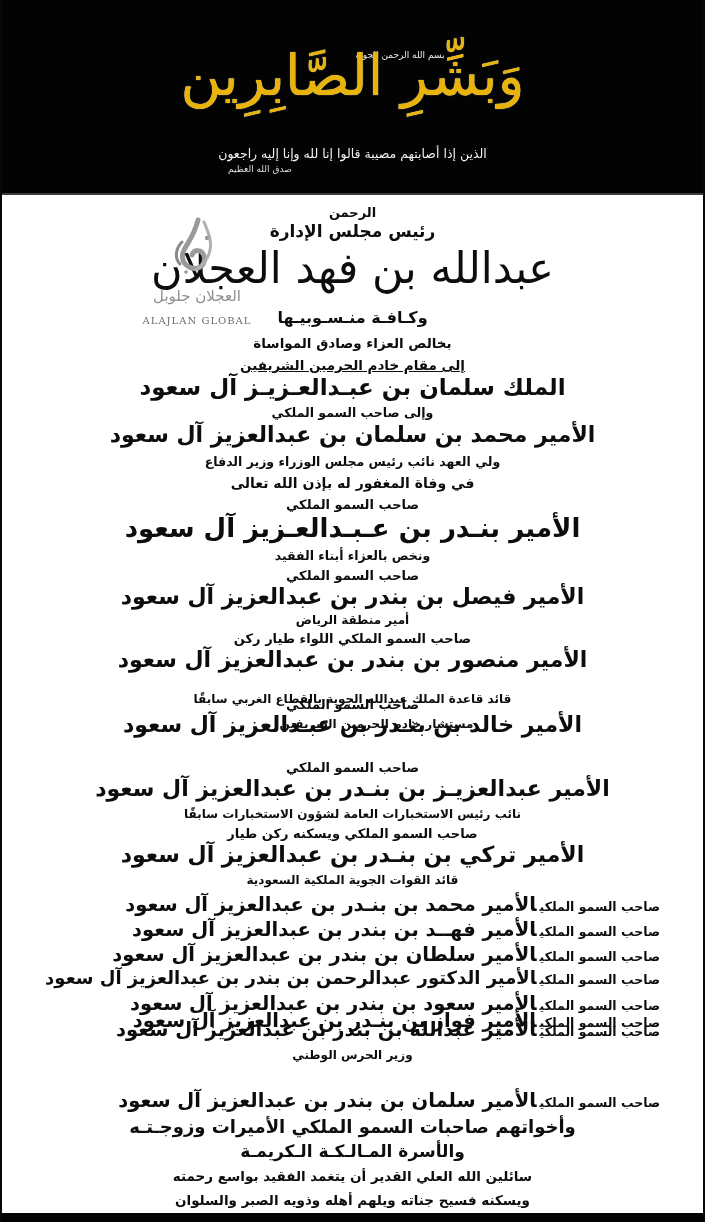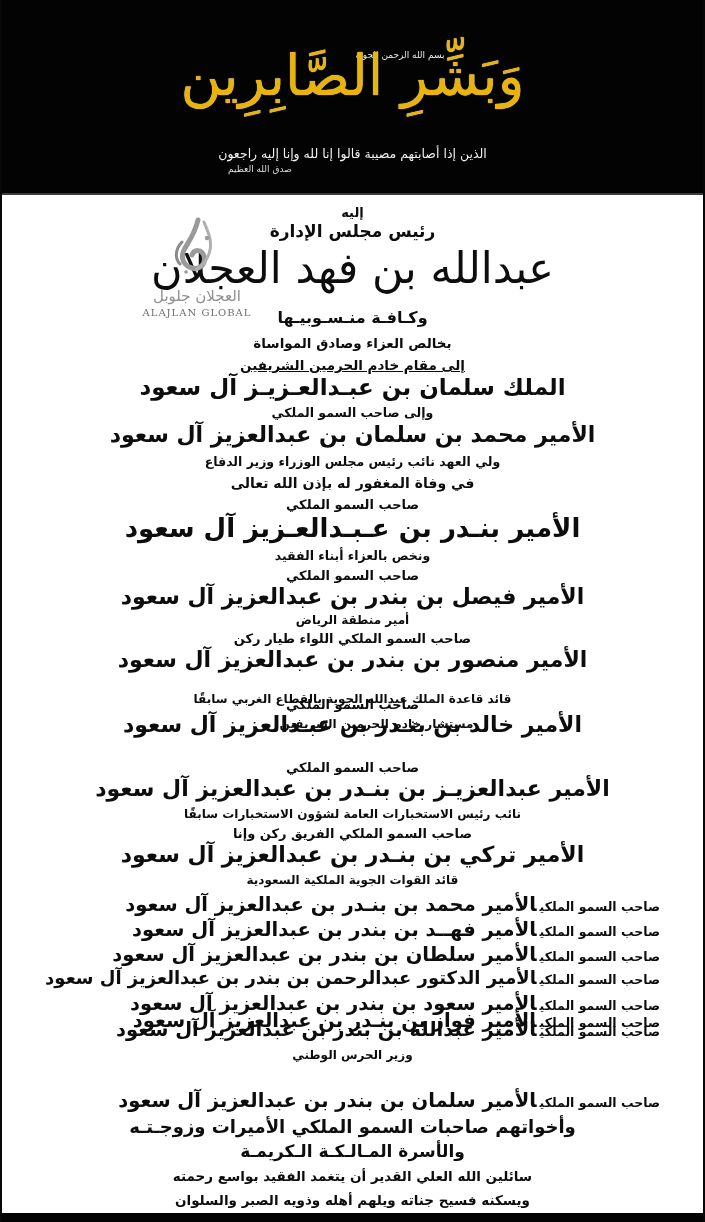--- a/index.html
+++ b/index.html
@@ -15,21 +15,21 @@
   
   .header{position:absolute;top:0;left:0;width:705px;height:193px;background:#030303;border-bottom:2px solid #3c3c3c;z-index:1;}
   .header .bismillah{position:absolute;top:50px;left:355px;width:90px;color:#e8e8e8;font-size:9px;text-align:center;direction:rtl;}
   .header .main-verse{position:absolute;top:26px;left:0;width:100%;text-align:center;color:#eab308;font-size:56px;line-height:100px;direction:rtl;text-shadow:0 0 1px #fff;}
   .header .sub-verse{position:absolute;top:146px;left:0;width:100%;text-align:center;color:#f2f2f2;font-size:12.5px;direction:rtl;}
   .header .sadaqa{position:absolute;top:164px;left:228px;color:#dedede;font-size:9px;direction:rtl;}
   
   .logo{position:absolute;top:216px;left:138px;width:118px;text-align:center;z-index:2;}
   .logo svg{display:block;margin:0 auto;}
   .logo-ar{color:#8f8f8f;font-size:15px;direction:rtl;line-height:17px;}
-  .logo-en{color:#6e6e6e;font-size:10px;letter-spacing:1px;font-family:"DejaVu Serif",serif;margin-top:2px;}
+  .logo-en{color:#6e6e6e;font-size:10px;letter-spacing:1px;font-family:"DejaVu Serif",serif;margin-top:10px;}
   
   .line{position:absolute;left:0;width:100%;text-align:center;direction:rtl;font-weight:bold;white-space:nowrap;color:#0d0d0d;}
   .thin{font-weight:normal;}
   
   .prow{position:absolute;right:45px;direction:rtl;white-space:nowrap;font-weight:bold;color:#0d0d0d;}
   .prow .pre{font-size:12.5px;}
   .prow .name{font-size:19.5px;margin-right:3px;}
   
   .footer{position:absolute;top:1213px;left:0;width:705px;height:9px;background:#030303;z-index:2;}
 </style>
@@ -54,21 +54,21 @@
           <path d="M22 26 C16 32 14 42 20 48" stroke-width="3" stroke="#8a8a8a"></path>
           <circle cx="47" cy="22" r="2.2" fill="#9a9a9a" stroke="none"></circle>
           <circle cx="26" cy="56" r="1.8" fill="#9a9a9a" stroke="none"></circle>
         </g>
       </svg>
     </span>
     <div class="logo-ar">العجلان جلوبل</div>
     <div class="logo-en">ALAJLAN GLOBAL</div>
   </div>
 
-  <div class="line" style="top:205px;font-size:13px;">إليه</div>
+  <div class="line" style="top:205px;font-size:13px;">الرحمن</div>
   <div class="line" style="top:221px;font-size:17px;">رئيس مجلس الإدارة</div>
   <div class="line thin" style="top:243px;font-size:43px;">عبدالله بن فهد العجلان</div>
   <div class="line" style="top:308px;font-size:16px;letter-spacing:2px;">وكـافـة منـسـوبيـها</div>
   <div class="line" style="top:335px;font-size:13.5px;">بخالص العزاء وصادق المواساة</div>
   <div class="line" style="top:357px;font-size:13.5px;text-decoration:underline;">إلى مقام خادم الحرمين الشريفين</div>
 
   <div class="line" style="top:374px;font-size:23px;">الملك سلمان بن عبـدالعـزيـز آل سعود</div>
   <div class="line" style="top:405px;font-size:12.5px;">وإلى صاحب السمو الملكي</div>
   <div class="line" style="top:422px;font-size:22px;">الأمير محمد بن سلمان بن عبدالعزيز آل سعود</div>
   <div class="line" style="top:454px;font-size:12.5px;">ولي العهد نائب رئيس مجلس الوزراء وزير الدفاع</div>
@@ -87,21 +87,21 @@
   <div class="line" style="top:677px;font-size:12px;margin-top:15px;">قائد قاعدة الملك عبدالله الجوية بالقطاع الغربي سابقًا</div>
 
   <div class="line" style="top:697px;font-size:13px;">صاحب السمو الملكي</div>
   <div class="line" style="top:712px;font-size:22px;">الأمير خالد بن بنـدر بن عبـدالعزيز آل سعود</div>
   <div class="line" style="top:717px;font-size:12px;padding-left:24px;">مستشار خادم الحرمين الشريفين</div>
 
   <div class="line" style="top:760px;font-size:13px;">صاحب السمو الملكي</div>
   <div class="line" style="top:776px;font-size:22px;">الأمير عبدالعزيـز بن بنـدر بن عبدالعزيز آل سعود</div>
   <div class="line" style="top:807px;font-size:12px;">نائب رئيس الاستخبارات العامة لشؤون الاستخبارات سابقًا</div>
 
-  <div class="line" style="top:826px;font-size:13px;">صاحب السمو الملكي الفريق ركن وإنا</div>
+  <div class="line" style="top:826px;font-size:13px;">صاحب السمو الملكي ويسكنه ركن طيار</div>
   <div class="line" style="top:842px;font-size:22px;">الأمير تركي بن بنـدر بن عبدالعزيز آل سعود</div>
   <div class="line" style="top:873px;font-size:12px;">قائد القوات الجوية الملكية السعودية</div>
 
   <div class="prow" style="top:893px;">
     <span class="pre">صاحب السمو الملكي</span><span class="name">الأمير محمد بن بنـدر بن عبدالعزيز آل سعود</span>
   </div>
   <div class="prow" style="top:918px;">
     <span class="pre">صاحب السمو الملكي</span><span class="name">الأمير فهــد بن بندر بن عبدالعزيز آل سعود</span>
   </div>
   <div class="prow" style="top:943px;">

